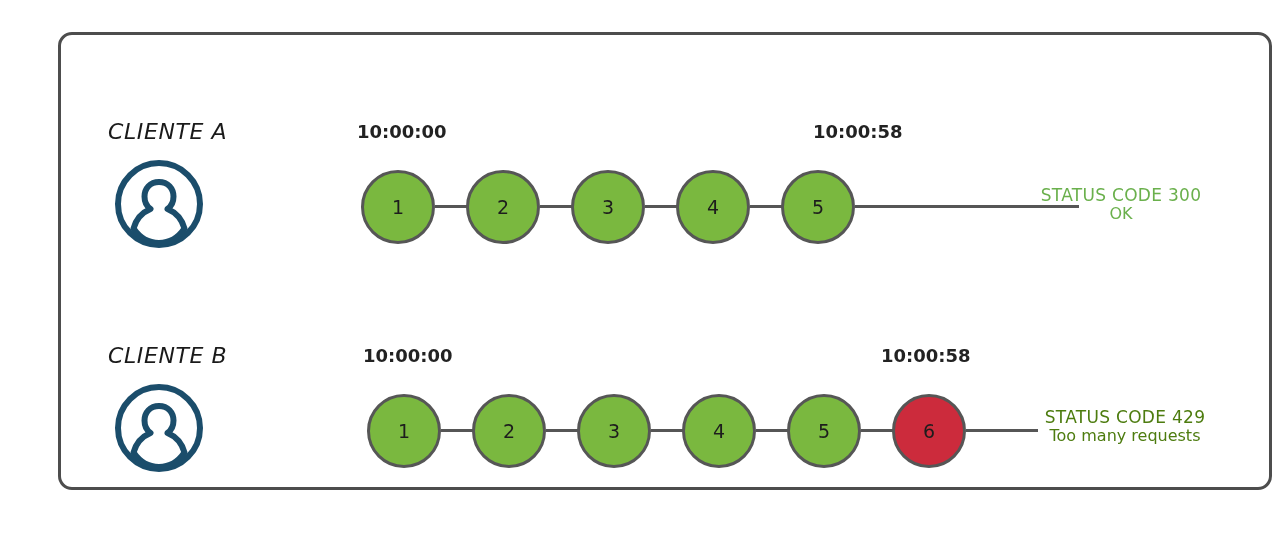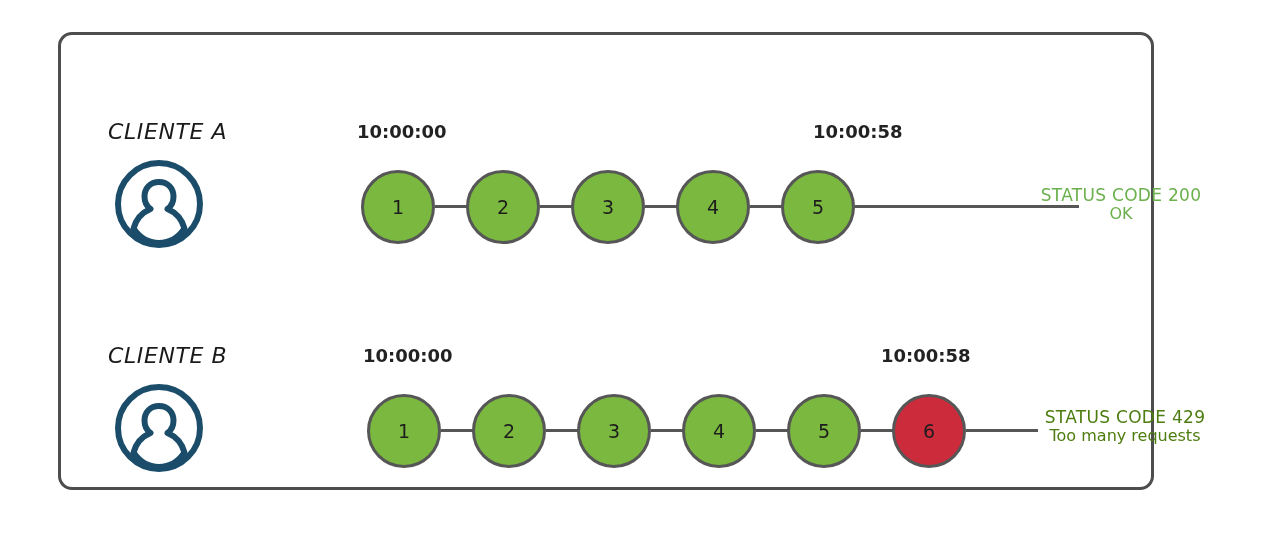--- a/index.html
+++ b/index.html
@@ -20,21 +20,21 @@
     left: 0; top: 0;
     width: 1280px;
     height: 540px;
   }
 
   
   .panel {
     position: absolute;
     left: 58px;
     top: 32px;
-    width: 1096px;
+    width: 1214px;
     height: 458px;
     border: 3px solid #4d4d4d;
     border-radius: 14px;
     box-sizing: border-box;
     background: #ffffff;
   }
 
   
   .row {
     position: absolute;
@@ -164,21 +164,21 @@
         <div class="link" style="left:552px; width:224px;"></div>
 
         <div class="node ok" style="left:58px;">1</div>
         <div class="node ok" style="left:163px;">2</div>
         <div class="node ok" style="left:268px;">3</div>
         <div class="node ok" style="left:373px;">4</div>
         <div class="node ok" style="left:478px;">5</div>
       </div>
 
       <div class="status ok" style="left:960px; top:102px; width:200px;">
-        <div class="line1">STATUS CODE 200</div>
+        <div class="line1">STATUS CODE 300</div>
         <div class="line2">OK</div>
       </div>
     </div>
 
     <div class="row row-b">
 
       <div class="client-label">CLIENTE B</div>
 
       <div class="avatar">
         <svg width="92" height="92" viewBox="0 0 92 92" aria-hidden="true">

